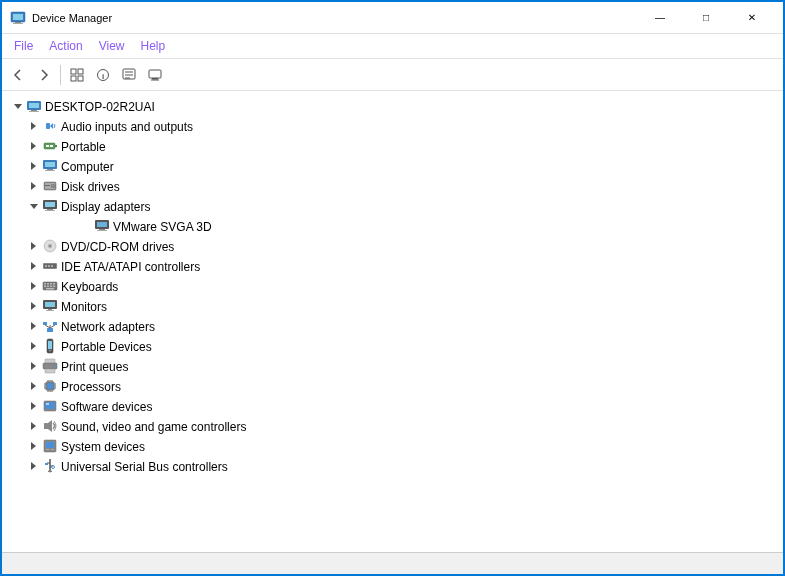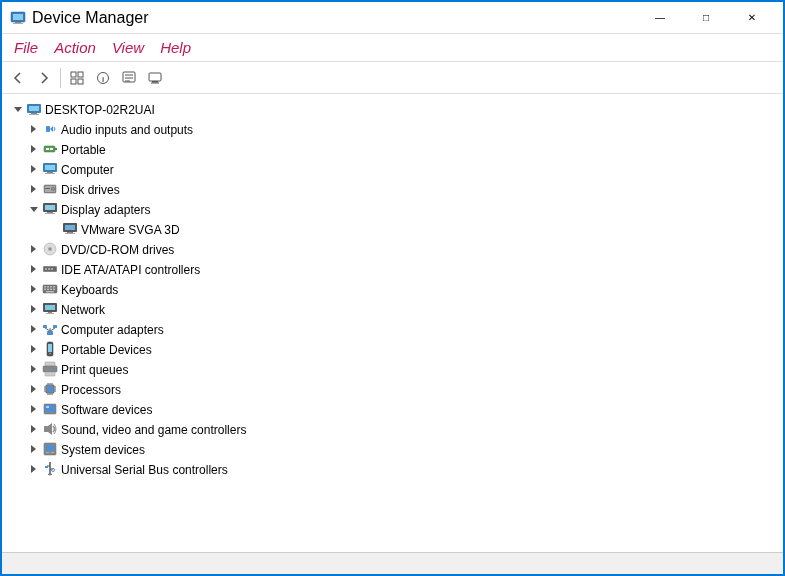--- a/index.html
+++ b/index.html
@@ -31,21 +31,21 @@
       height: 32px;
     }
 
     .title-bar-left {
       display: flex;
       align-items: center;
       gap: 6px;
     }
 
     .title-text {
-      font-size: 16px;
+      font-size: 11px;
       font-weight: normal;
       color: #000;
     }
 
     .title-controls {
       display: flex;
       gap: 0;
     }
 
     .title-btn {
@@ -64,23 +64,22 @@
     .menu-bar {
       display: flex;
       padding: 2px 4px;
       border-bottom: 1px solid #e0e0e0;
       background: #fff;
     }
 
     .menu-item {
       padding: 3px 8px;
       cursor: pointer;
-      font-size: 15px;
-      color: #be185d;
-      font-style: italic;
+      font-size: 12px;
+      color: #8b5cf6;
     }
 
     .toolbar {
       display: flex;
       align-items: center;
       padding: 3px 4px;
       border-bottom: 1px solid #e0e0e0;
       background: #fff;
       gap: 2px;
       height: 32px;
@@ -127,21 +126,21 @@
       display: flex;
       align-items: center;
       justify-content: center;
       font-size: 9px;
       color: #666;
       flex-shrink: 0;
     }
 
     .indent-1 { padding-left: 8px; }
     .indent-2 { padding-left: 24px; }
-    .indent-3 { padding-left: 40px; }
+    .indent-3 { padding-left: 40px; margin-left: 32px; }
 
     .tree-label {
       font-size: 12px;
       color: #000;
     }
 
     .status-bar {
       height: 22px;
       border-top: 1px solid #ccc;
       background: #f0f0f0;
@@ -382,36 +381,36 @@
     <div class="tree-item indent-2">
       <div class="expander">
           <span class="chevron-right"></span>
         </div>
       <svg width="16" height="16" viewBox="0 0 16 16" style="margin-right:3px;flex-shrink:0">
         <rect x="1" y="2" width="14" height="9" rx="1" fill="#555"></rect>
         <rect x="3" y="4" width="10" height="5" fill="#7ec8e3"></rect>
         <rect x="6" y="11" width="4" height="1" fill="#888"></rect>
         <rect x="4" y="12" width="8" height="1" fill="#aaa"></rect>
       </svg>
-      <span class="tree-label">Network</span>
+      <span class="tree-label">Monitors</span>
     </div>
 
     <div class="tree-item indent-2">
       <div class="expander">
           <span class="chevron-right"></span>
         </div>
       <svg width="16" height="16" viewBox="0 0 16 16" style="margin-right:3px;flex-shrink:0">
         <rect x="5" y="10" width="6" height="4" rx="0.5" fill="#4a90d9"></rect>
         <rect x="1" y="4" width="4" height="3" rx="0.5" fill="#4a90d9"></rect>
         <rect x="11" y="4" width="4" height="3" rx="0.5" fill="#4a90d9"></rect>
         <line x1="8" y1="7" x2="8" y2="10" stroke="#666" stroke-width="1"></line>
         <line x1="3" y1="7" x2="8" y2="10" stroke="#666" stroke-width="1"></line>
         <line x1="13" y1="7" x2="8" y2="10" stroke="#666" stroke-width="1"></line>
       </svg>
-      <span class="tree-label">Computer adapters</span>
+      <span class="tree-label">Network adapters</span>
     </div>
 
     <div class="tree-item indent-2">
       <div class="expander">
           <span class="chevron-right"></span>
         </div>
       <svg width="16" height="16" viewBox="0 0 16 16" style="margin-right:3px;flex-shrink:0">
         <rect x="5" y="1" width="6" height="14" rx="1.5" fill="#555" stroke="#333" stroke-width="0.5"></rect>
         <rect x="6" y="3" width="4" height="8" fill="#87CEEB"></rect>
         <circle cx="8" cy="12.5" r="0.8" fill="#aaa"></circle>

